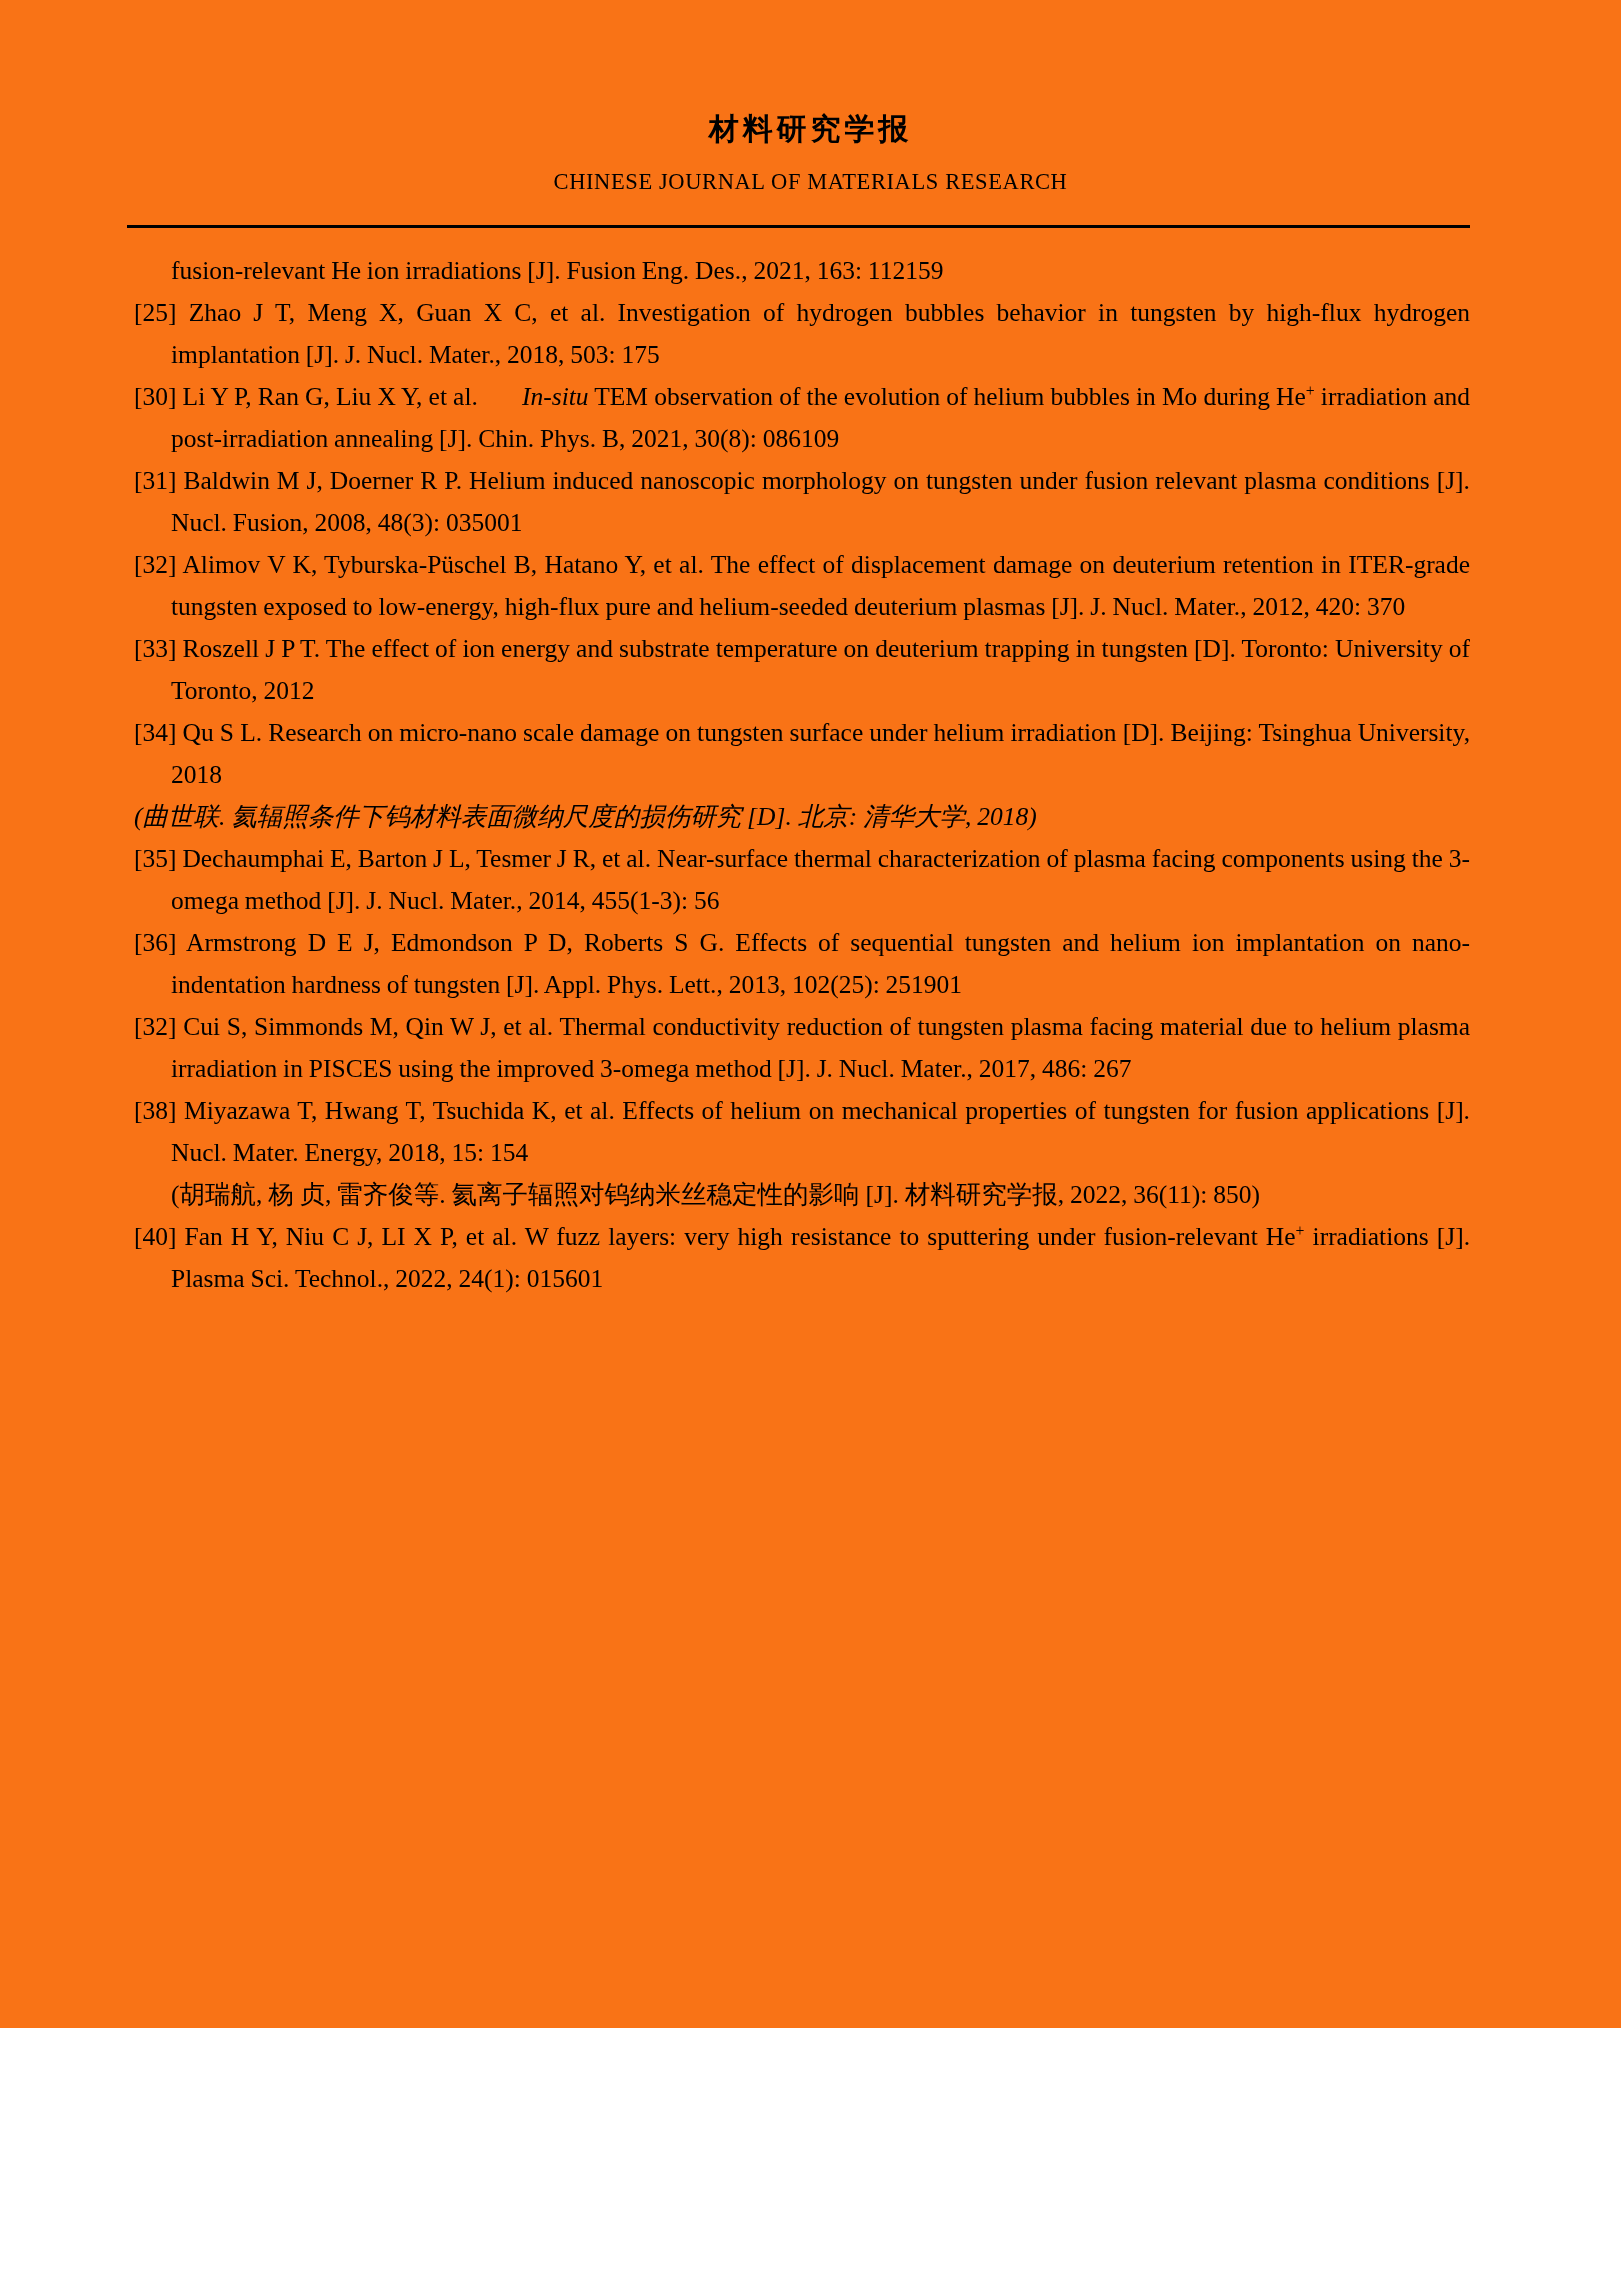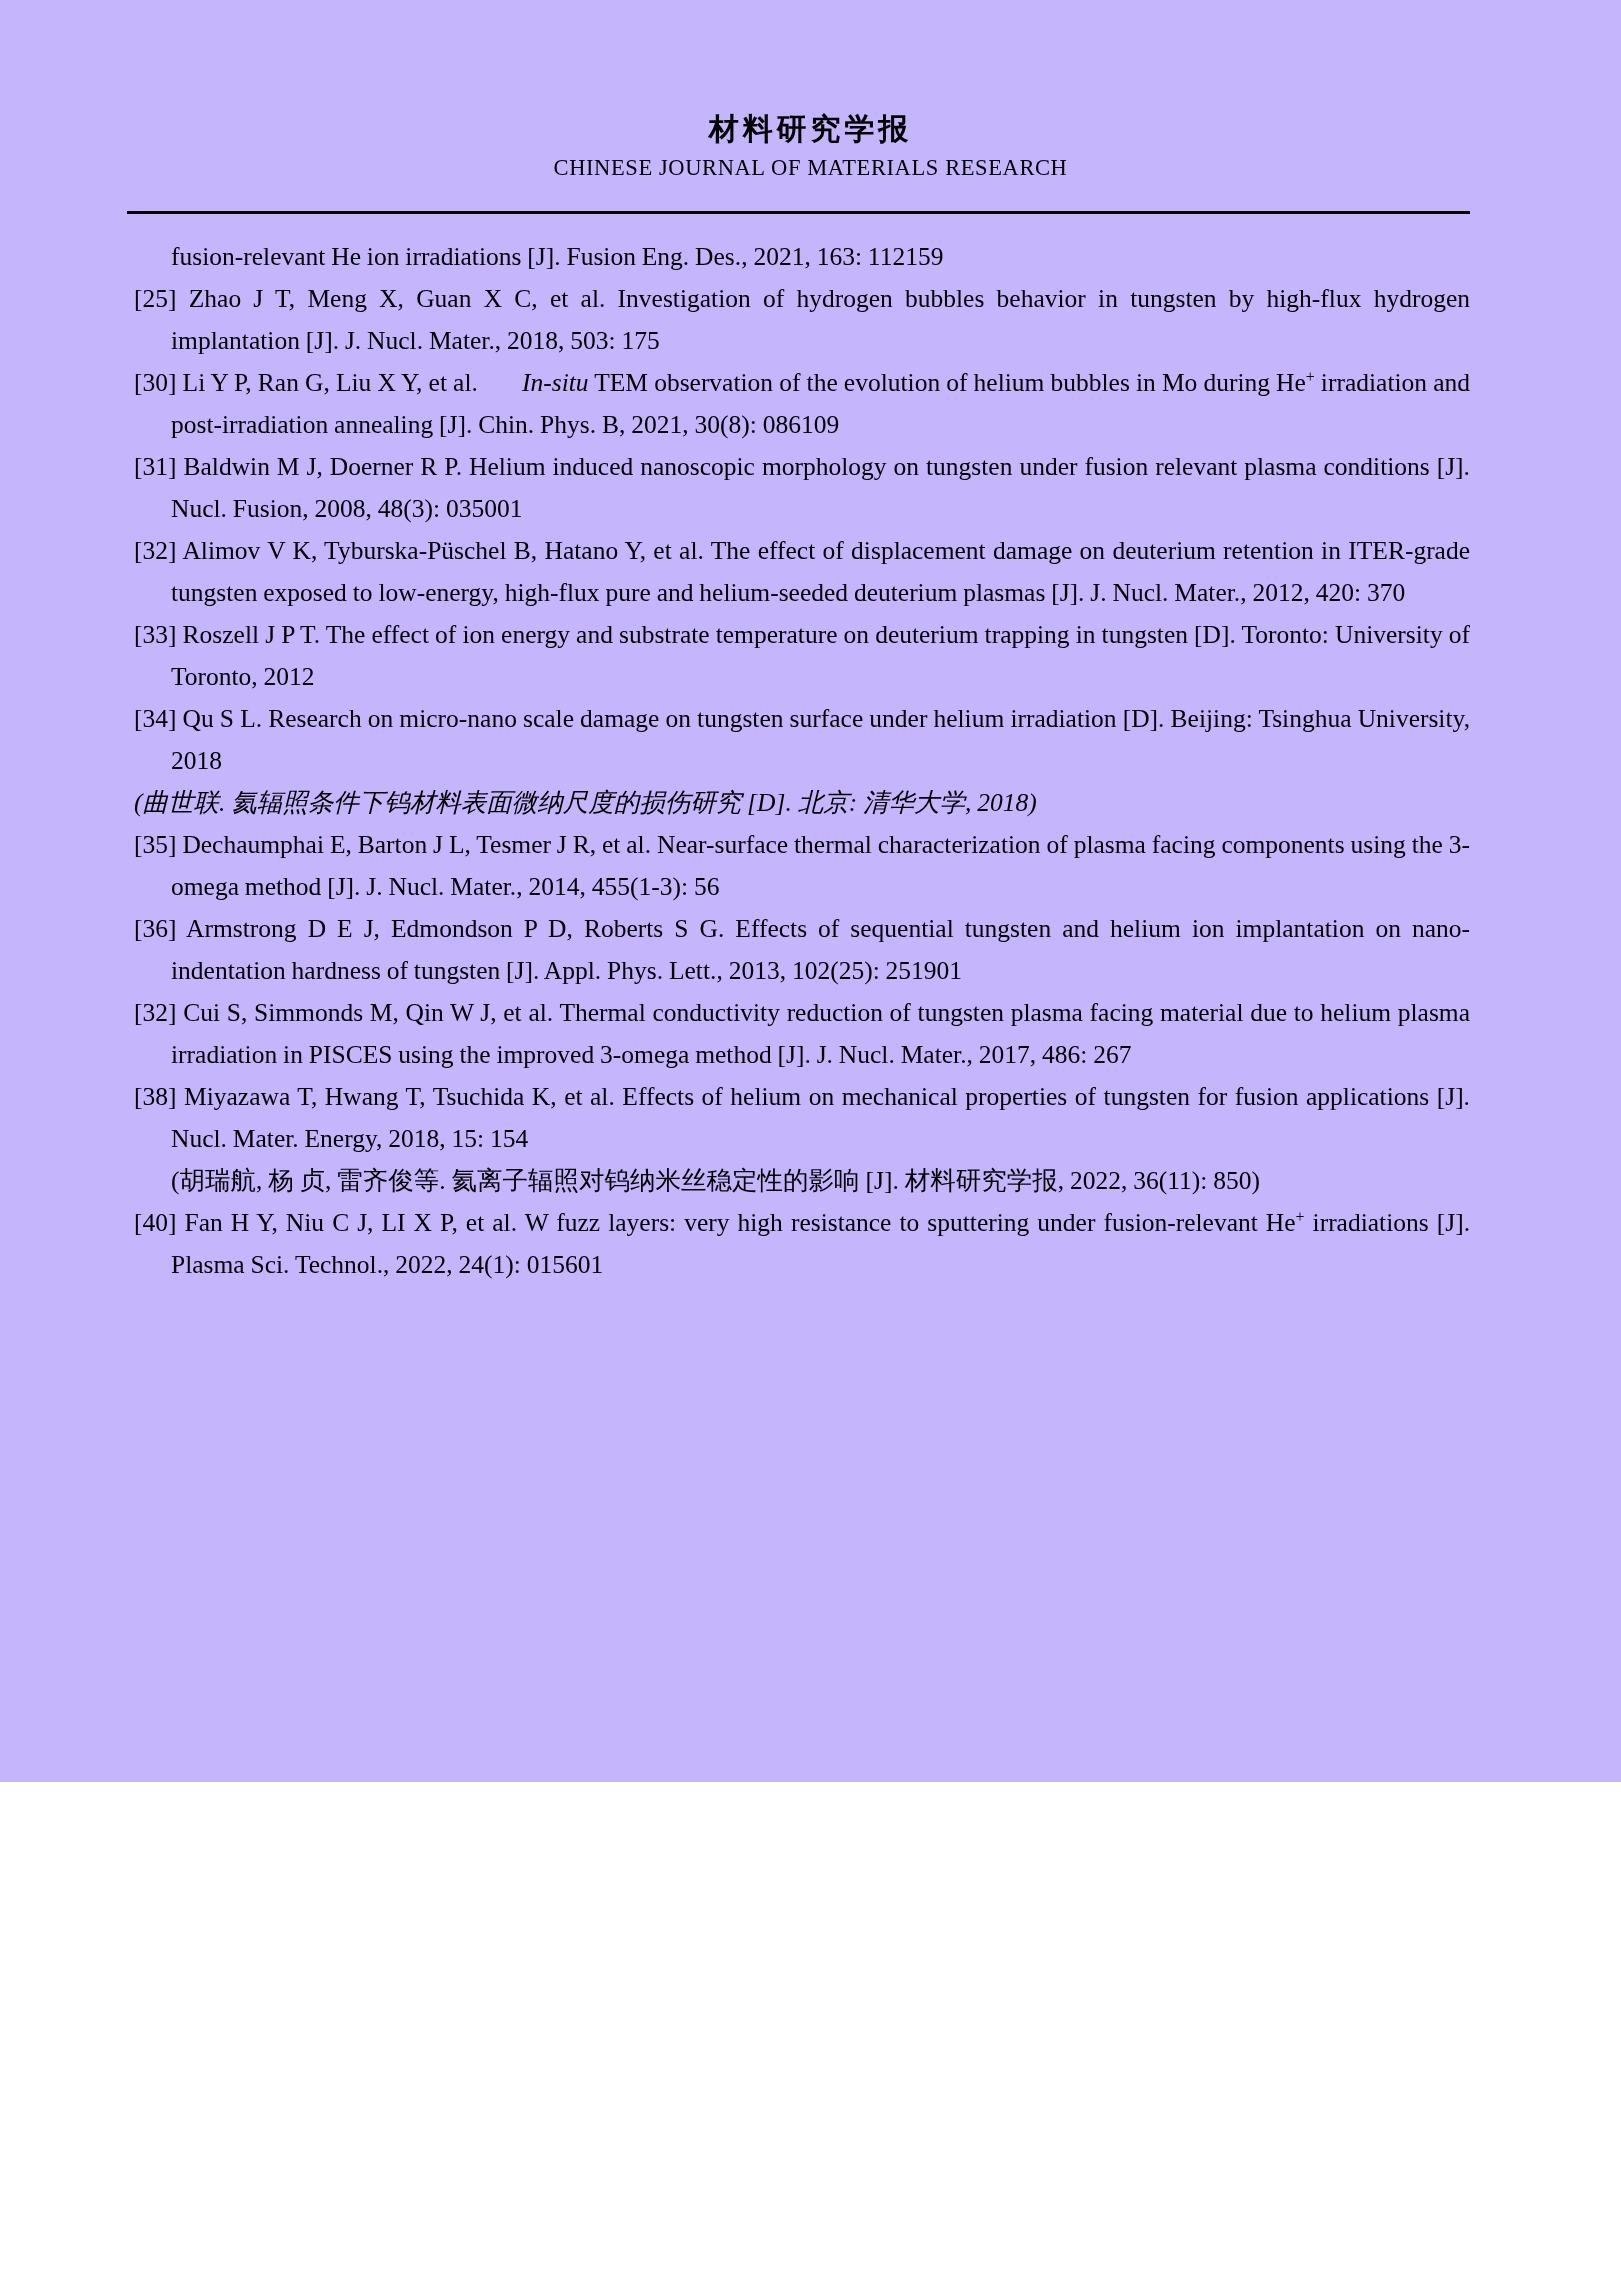--- a/index.html
+++ b/index.html
@@ -3,38 +3,38 @@
 <meta charset="utf-8">
 <style>
   html, body {
     margin: 0;
     padding: 0;
     background: #ffffff;
   }
   .page {
     position: relative;
     width: 1621px;
-    height: 1782px;
-    background: #c4b5fd;
+    height: 2028px;
+    background: #f97316;
     font-family: "Liberation Serif", "DejaVu Serif", serif;
     color: #000000;
     overflow: hidden;
   }
   .header {
     padding-top: 110px;
     text-align: center;
   }
   .title-zh {
     font-size: 30px;
     font-weight: bold;
     letter-spacing: 3.9px;
     line-height: 37px;
   }
   .title-en {
-    margin-top: 6px;
+    margin-top: 20px;
     font-size: 22.5px;
     letter-spacing: 0.6px;
     line-height: 29px;
   }
   .header-rule {
     margin: 29px 151px 0 127px;
     border: none;
     border-top: 3.9px solid #000000;
     height: 0;
   }

